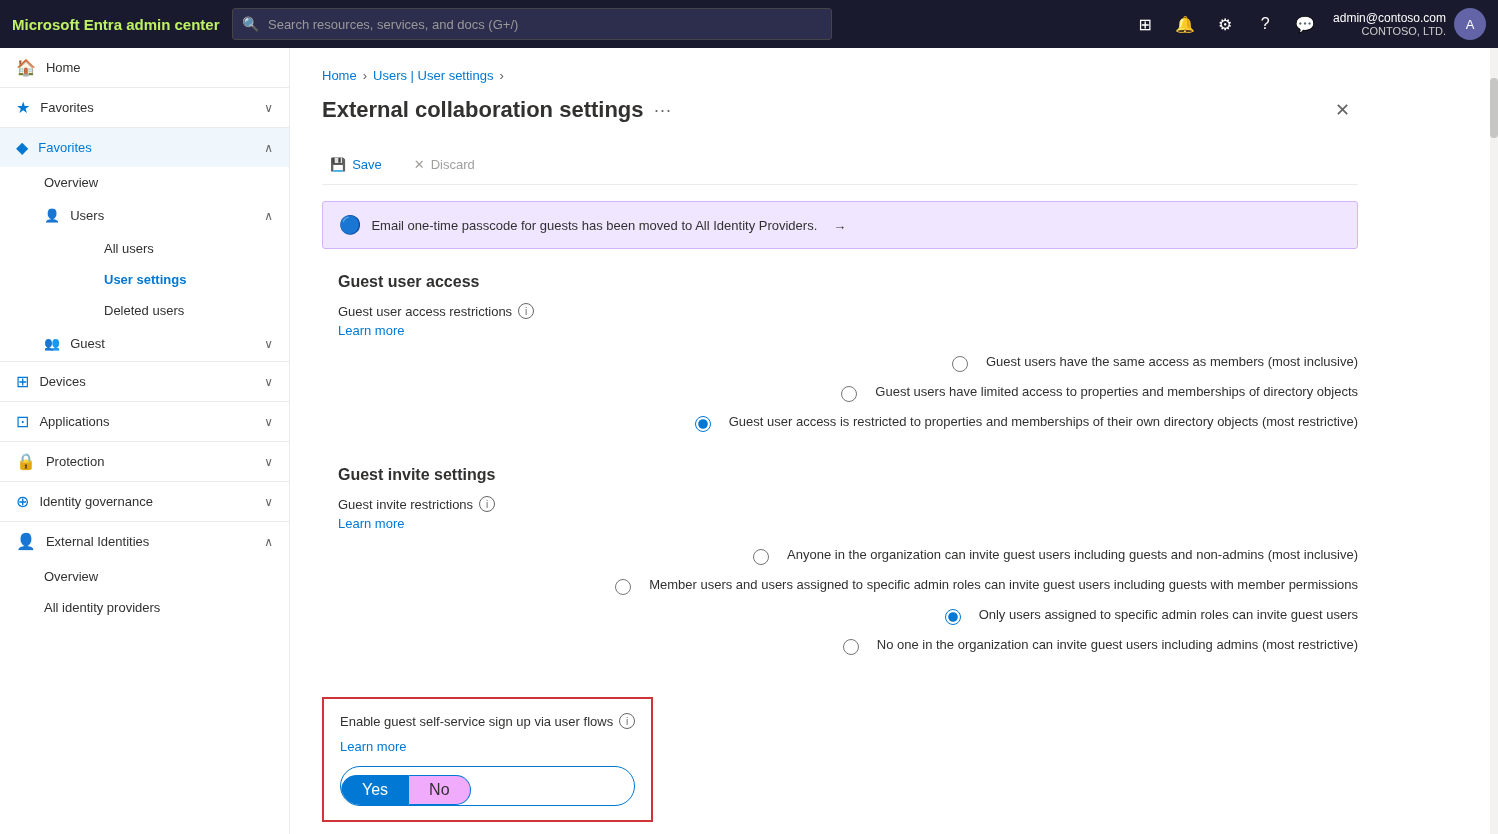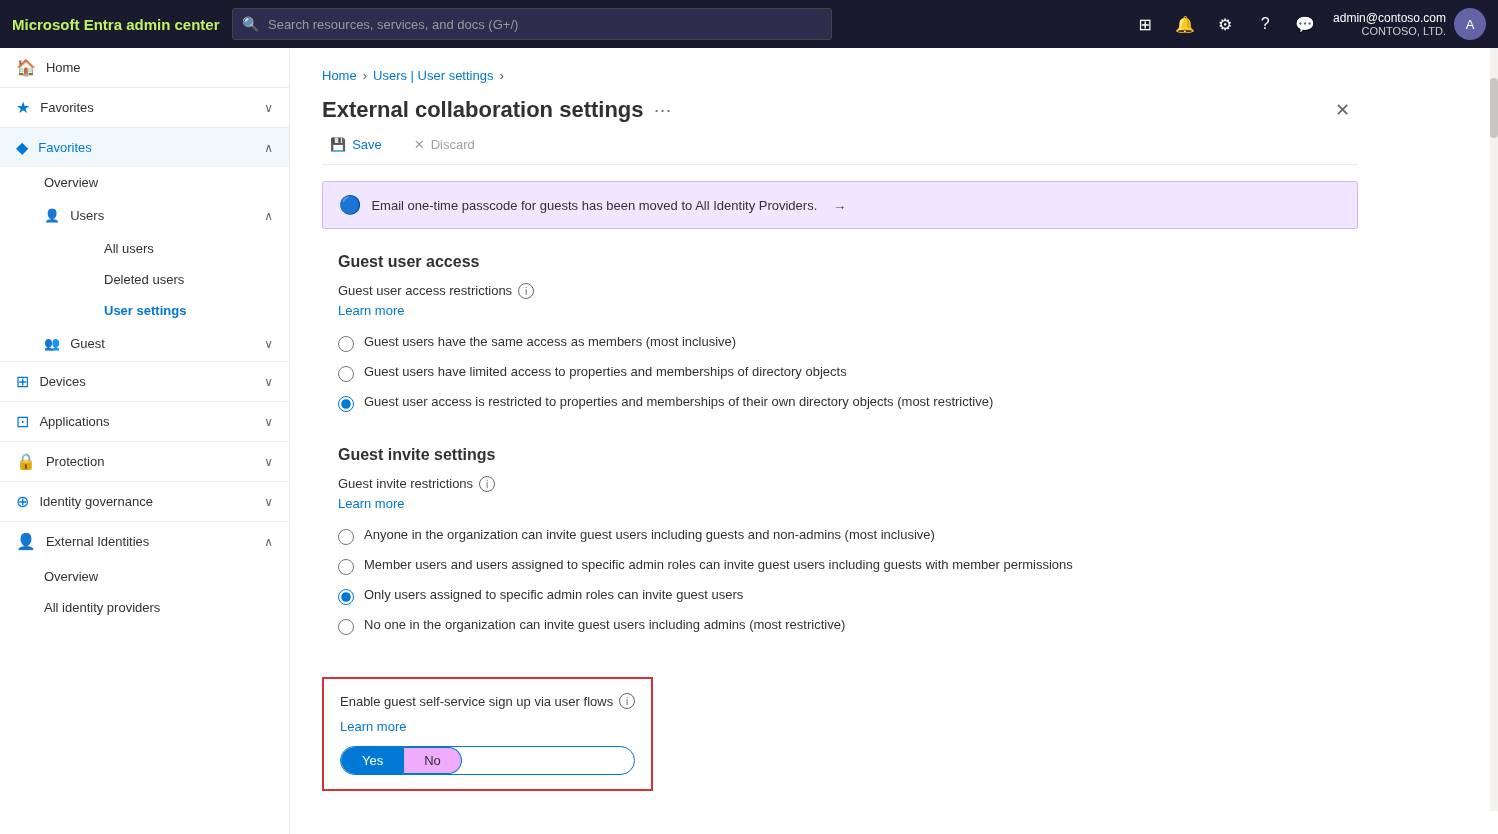--- a/index.html
+++ b/index.html
@@ -32,51 +32,51 @@
     
     .content { flex: 1; background: white; overflow-y: auto; padding: 0; position: relative; }
     .content-inner { padding: 20px 32px; max-width: 1100px; }
 
     
     .breadcrumb { display: flex; align-items: center; gap: 6px; font-size: 13px; color: #0078d4; margin-bottom: 12px; }
     .breadcrumb-sep { color: #605e5c; }
     .breadcrumb-link { cursor: pointer; color: #0078d4; }
 
     
-    .page-header { display: flex; align-items: center; gap: 10px; }
+    .page-header { display: flex; align-items: center; gap: 10px; margin-bottom: 20px; }
     .page-title { font-size: 22px; font-weight: 600; color: #323130; }
     .page-header-dots { color: #666; font-size: 18px; cursor: pointer; }
     .close-btn { margin-left: auto; background: none; border: none; cursor: pointer; font-size: 18px; color: #666; padding: 4px 8px; }
 
     
     .toolbar { display: flex; align-items: center; gap: 16px; padding: 8px 0; border-bottom: 1px solid #edebe9; margin-bottom: 16px; }
     .toolbar-btn { display: flex; align-items: center; gap: 6px; background: none; border: none; cursor: pointer; color: #0078d4; font-size: 13px; padding: 4px 8px; }
     .toolbar-btn.disabled { color: #a19f9d; cursor: not-allowed; }
 
     
     .info-banner { background: #f0e6ff; border: 1px solid #d2b4f7; border-radius: 3px; padding: 12px 16px; display: flex; align-items: center; gap: 10px; margin-bottom: 24px; font-size: 13px; }
     .info-banner-icon { color: #8764b8; font-size: 18px; }
     .info-banner-arrow { margin-left: 6px; color: #323130; }
 
     
     .section { margin-bottom: 28px; margin-left: 16px; }
     .section-title { font-size: 16px; font-weight: 600; margin-bottom: 12px; color: #323130; }
-    .field-label { display: flex; gap: 6px; font-size: 13px; font-weight: 500; margin-bottom: 4px; }
+    .field-label { display: flex; align-items: center; gap: 6px; font-size: 13px; font-weight: 500; margin-bottom: 4px; }
     .field-info { font-size: 13px; color: #0078d4; cursor: pointer; margin-bottom: 10px; }
     .info-icon { width: 16px; height: 16px; border-radius: 50%; border: 1px solid #666; display: inline-flex; align-items: center; justify-content: center; font-size: 10px; color: #666; cursor: pointer; }
 
     
-    .radio-option { display: flex; align-items: flex-start; gap: 10px; padding: 6px 0; font-size: 13px; cursor: pointer; }
+    .radio-option { display: flex; align-items: flex-start; gap: 18px; padding: 6px 0; font-size: 13px; cursor: pointer; justify-content: flex-end; }
     .radio-option input[type="radio"] { margin-top: 2px; accent-color: #0078d4; width: 16px; height: 16px; flex-shrink: 0; }
 
     
     .toggle-section { border: 2px solid #d13438; border-radius: 0; padding: 14px 16px; display: inline-block; margin-top: 8px; }
     .toggle-label { font-size: 13px; display: flex; align-items: center; gap: 6px; margin-bottom: 10px; }
     .toggle-learn-more { color: #0078d4; font-size: 13px; cursor: pointer; margin-bottom: 12px; display: block; }
-    .toggle-btn { padding: 5px 20px; border: 1px solid #0078d4; cursor: pointer; font-size: 13px; border-radius: 2px; }
+    .toggle-btn { padding: 5px 20px; border: 1px solid #0078d4; cursor: pointer; font-size: 16px; border-radius: 2px; margin-top: 8px; }
     .toggle-btn.active { background: #0078d4; color: white; border-color: #0078d4; border-radius: 20px 0 0 20px; }
     .toggle-btn.inactive { background: #f0abfc; color: #323130; border-left: none; border-radius: 0 20px 20px 0; }
     .toggle-group { display: flex; border-radius: 20px; overflow: hidden; border: 1px solid #0078d4; }
 
     
     .sidebar::-webkit-scrollbar, .content::-webkit-scrollbar { width: 6px; }
     .sidebar::-webkit-scrollbar-thumb, .content::-webkit-scrollbar-thumb { background: #c8c6c4; border-radius: 3px; }
     .right-scrollbar { position: absolute; right: 0; top: 0; bottom: 0; width: 8px; background: #f3f2f1; }
     .right-scrollbar-thumb { width: 100%; background: #c8c6c4; border-radius: 4px; height: 60px; margin-top: 30px; }
   </style>
@@ -134,22 +134,22 @@
         <span>Overview</span>
       </div>
 
       <div class="sidebar-item" style="padding-left:44px;">
         <span>👤</span>
         <span>Users</span>
         <span class="chevron">∧</span>
       </div>
       <div style="padding-left:60px;">
         <div class="sidebar-subitem">All users</div>
+        <div class="sidebar-subitem active">User settings</div>
         <div class="sidebar-subitem">Deleted users</div>
-        <div class="sidebar-subitem active">User settings</div>
       </div>
 
       <div class="sidebar-item" style="padding-left:44px;">
         <span>👥</span>
         <span>Guest</span>
         <span class="chevron">∨</span>
       </div>
     </div>
 
     <div class="sidebar-section">

